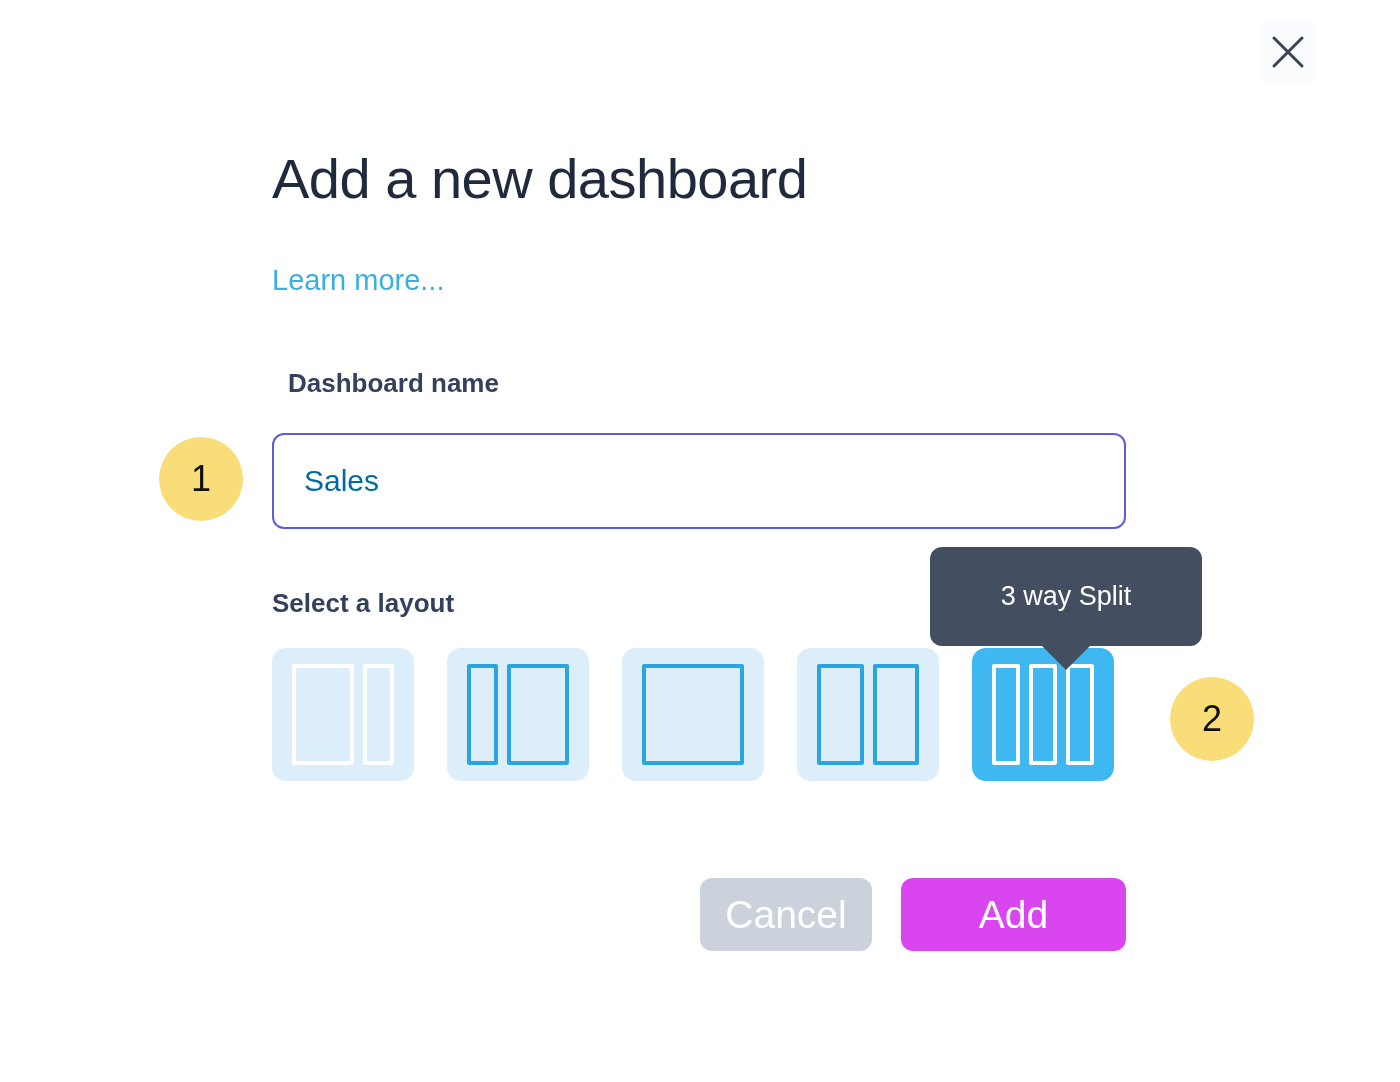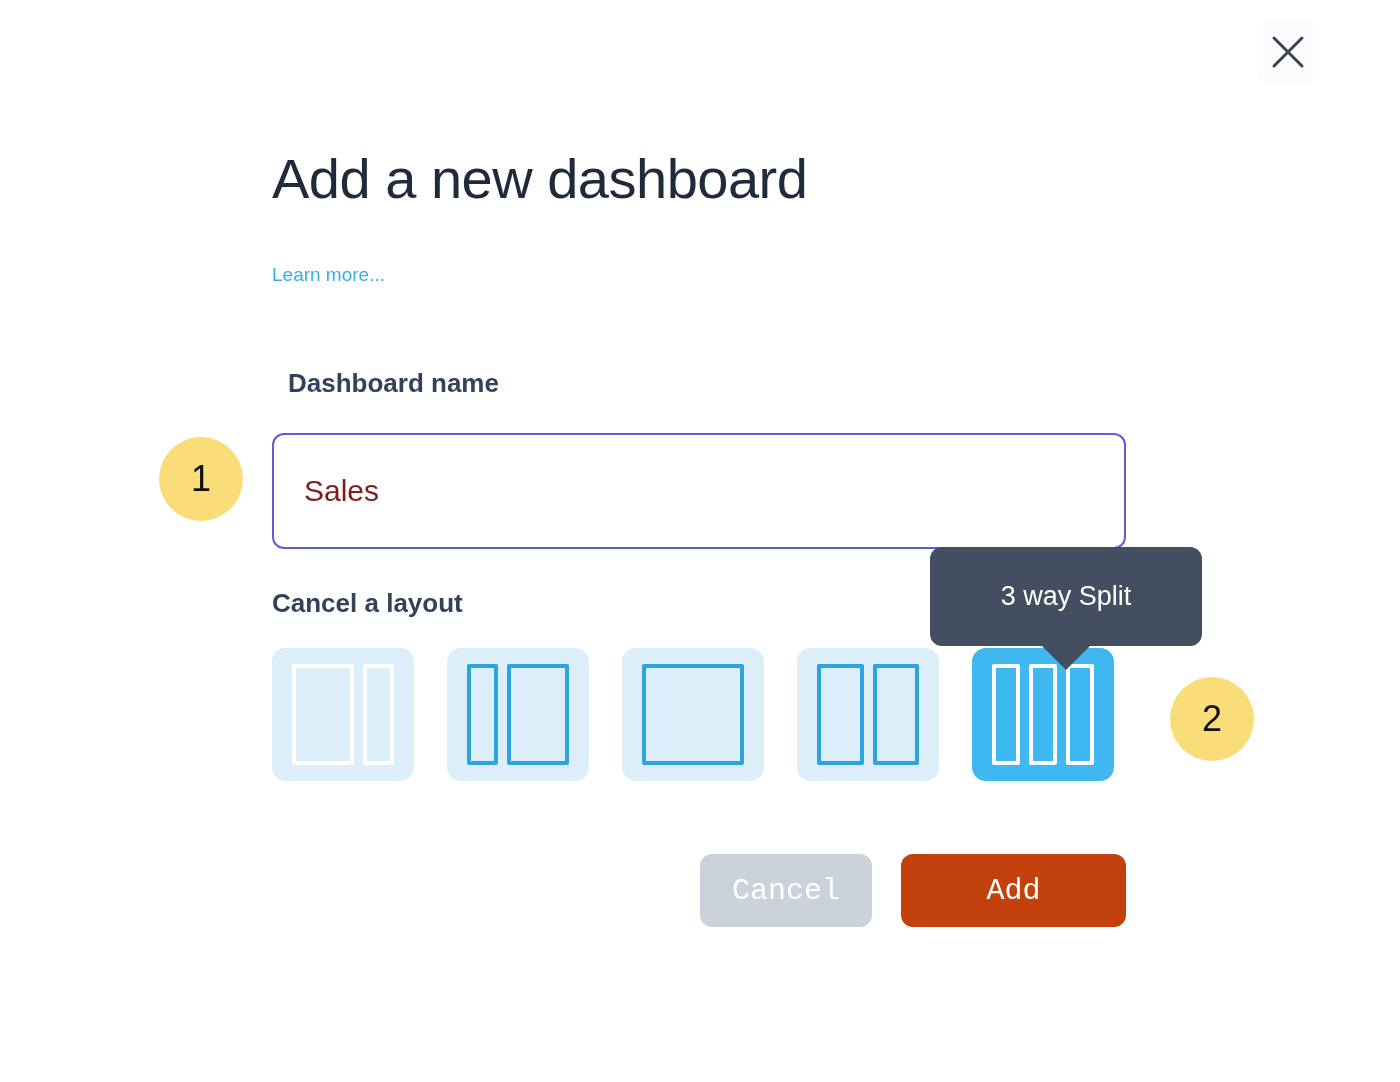--- a/index.html
+++ b/index.html
@@ -43,21 +43,21 @@
     font-size: 56px;
     line-height: 1.1;
     font-weight: normal;
     letter-spacing: -0.5px;
     color: #1f2a3c;
   }
   .learn-more {
     position: absolute;
     left: 272px;
     top: 264px;
-    font-size: 19px;
+    font-size: 29px;
     color: #3BAFE0;
     text-decoration: none;
     cursor: pointer;
   }
   .field-label {
     position: absolute;
     left: 272px;
     margin: 0;
     font-size: 26px;
     font-weight: bold;
@@ -65,28 +65,28 @@
   }
   .field-label.name  { top: 368px; margin-left: 16px; }
   .field-label.layout{ top: 588px; }
 
   
   .name-input {
     position: absolute;
     left: 272px;
     top: 433px;
     width: 854px;
-    height: 116px;
+    height: 96px;
     box-sizing: border-box;
     border: 2px solid #5D5DDB;
     border-radius: 12px;
     background: #ffffff;
     font-family: "Liberation Sans", sans-serif;
     font-size: 30px;
-    color: #7f1d1d;
+    color: #0369a1;
     padding: 0 30px;
     outline: none;
   }
 
   
   .step-badge {
     position: absolute;
     width: 84px;
     height: 84px;
     border-radius: 50%;
@@ -159,36 +159,37 @@
     border-right: 26px solid transparent;
     border-top: 26px solid #434F60;
   }
 
   
   .btn {
     position: absolute;
     height: 73px;
     border: none;
     border-radius: 12px;
-    font-family: Liberation Mono, monospace;
-    font-size: 30px;
+    font-family: Liberation Sans, sans-serif;
+    font-size: 39px;
     color: #ffffff;
     cursor: pointer;
+    margin-top: 24px;
   }
   .btn.cancel {
     left: 700px;
     top: 854px;
     width: 172px;
     background: #CBD2DC;
   }
   .btn.add {
     left: 901px;
     top: 854px;
     width: 225px;
-    background: #c2410c;
+    background: #d946ef;
   }
 </style>
 </head>
 <body>
 
 <button class="close-btn">
   <span>
     <svg width="34" height="34" viewBox="0 0 34 34" aria-hidden="true">
       <path d="M3 3 L31 31 M31 3 L3 31" stroke="#3A4354" stroke-width="3" stroke-linecap="round" fill="none"></path>
     </svg>
@@ -198,21 +199,21 @@
 <h1 class="dialog-title">Add a new dashboard</h1>
 
 <a class="learn-more">Learn more...</a>
 
 <div class="field-label name">Dashboard name</div>
 <input class="name-input" type="text" value="Sales" style="">
 <div class="step-badge one">
   <span>1</span>
 </div>
 
-<div class="field-label layout">Cancel a layout</div>
+<div class="field-label layout">Select a layout</div>
 
 <div class="layout-row">
 
   <div class="layout-tile white-stroke">
     <div class="pane w3"></div>
     <div class="pane w1"></div>
   </div>
 
   <div class="layout-tile">
     <div class="pane w1"></div>

